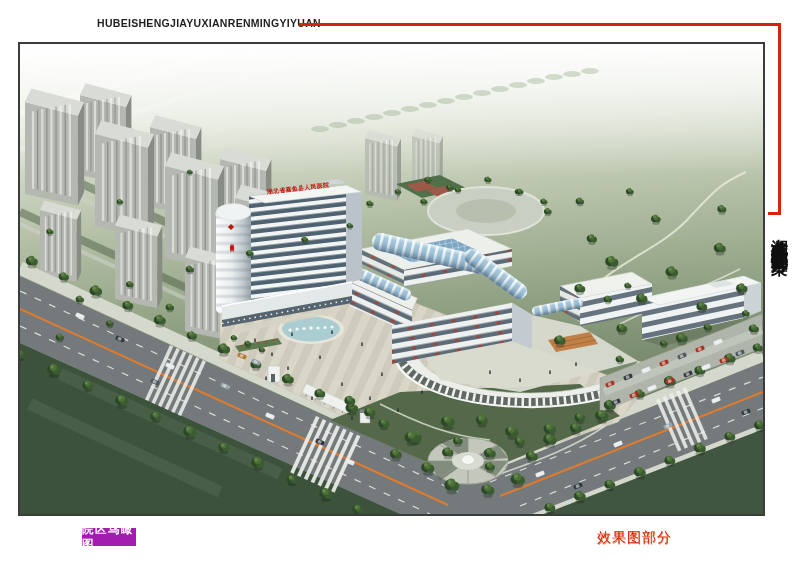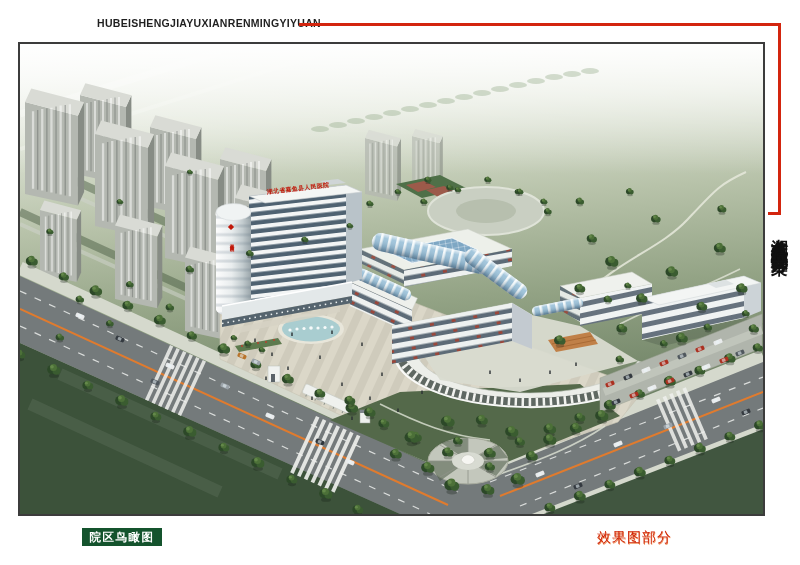--- a/index.html
+++ b/index.html
@@ -9,21 +9,21 @@
           letter-spacing:.3px;color:#1f1f1f;white-space:nowrap;}
   .rule-h{position:absolute;left:299px;top:23px;width:482px;height:3px;background:#d3250e;}
   .rule-v{position:absolute;left:778px;top:23px;width:3px;height:192px;background:#d3250e;}
   .rule-tick{position:absolute;left:768px;top:212px;width:13px;height:3px;background:#d3250e;}
   .frame{position:absolute;left:18px;top:42px;width:747px;height:474px;
          border:2px solid #3c3c3c;box-sizing:border-box;background:#eef1ea;}
   .frame svg{position:absolute;left:0;top:0;width:100%;height:100%;display:block;}
   .v-title{position:absolute;left:768px;top:225px;width:22px;height:296px;
            writing-mode:vertical-rl;text-orientation:upright;font-size:17px;font-weight:bold;
            letter-spacing:1.2px;color:#101010;line-height:22px;}
-  .view-label{position:absolute;left:82px;top:528px;width:80px;height:18px;background:#14532d;
+  .view-label{position:absolute;left:82px;top:528px;width:54px;height:18px;background:#a21caf;
               color:#fff;font-size:11.5px;font-weight:bold;letter-spacing:1.5px;
               display:flex;align-items:center;justify-content:center;}
   .section-label{position:absolute;left:597px;top:529px;font-size:14px;font-weight:normal;
                  color:#cf2408;letter-spacing:1px;text-shadow:.6px .6px 0 #f0915a;white-space:nowrap;}
   .date-box{position:absolute;left:666px;top:530px;width:114px;height:17px;background:#fff;
             border:1px solid #cf3812;box-shadow:1px 1px 0 rgba(150,60,30,.35);
             display:flex;align-items:center;box-sizing:border-box;}
   .date-bar{width:9px;height:100%;background:linear-gradient(180deg,#f5913f,#cf2408);flex:0 0 auto;}
   .date-text{margin-left:9px;font-size:12px;color:#111;letter-spacing:.5px;}
 </style>

